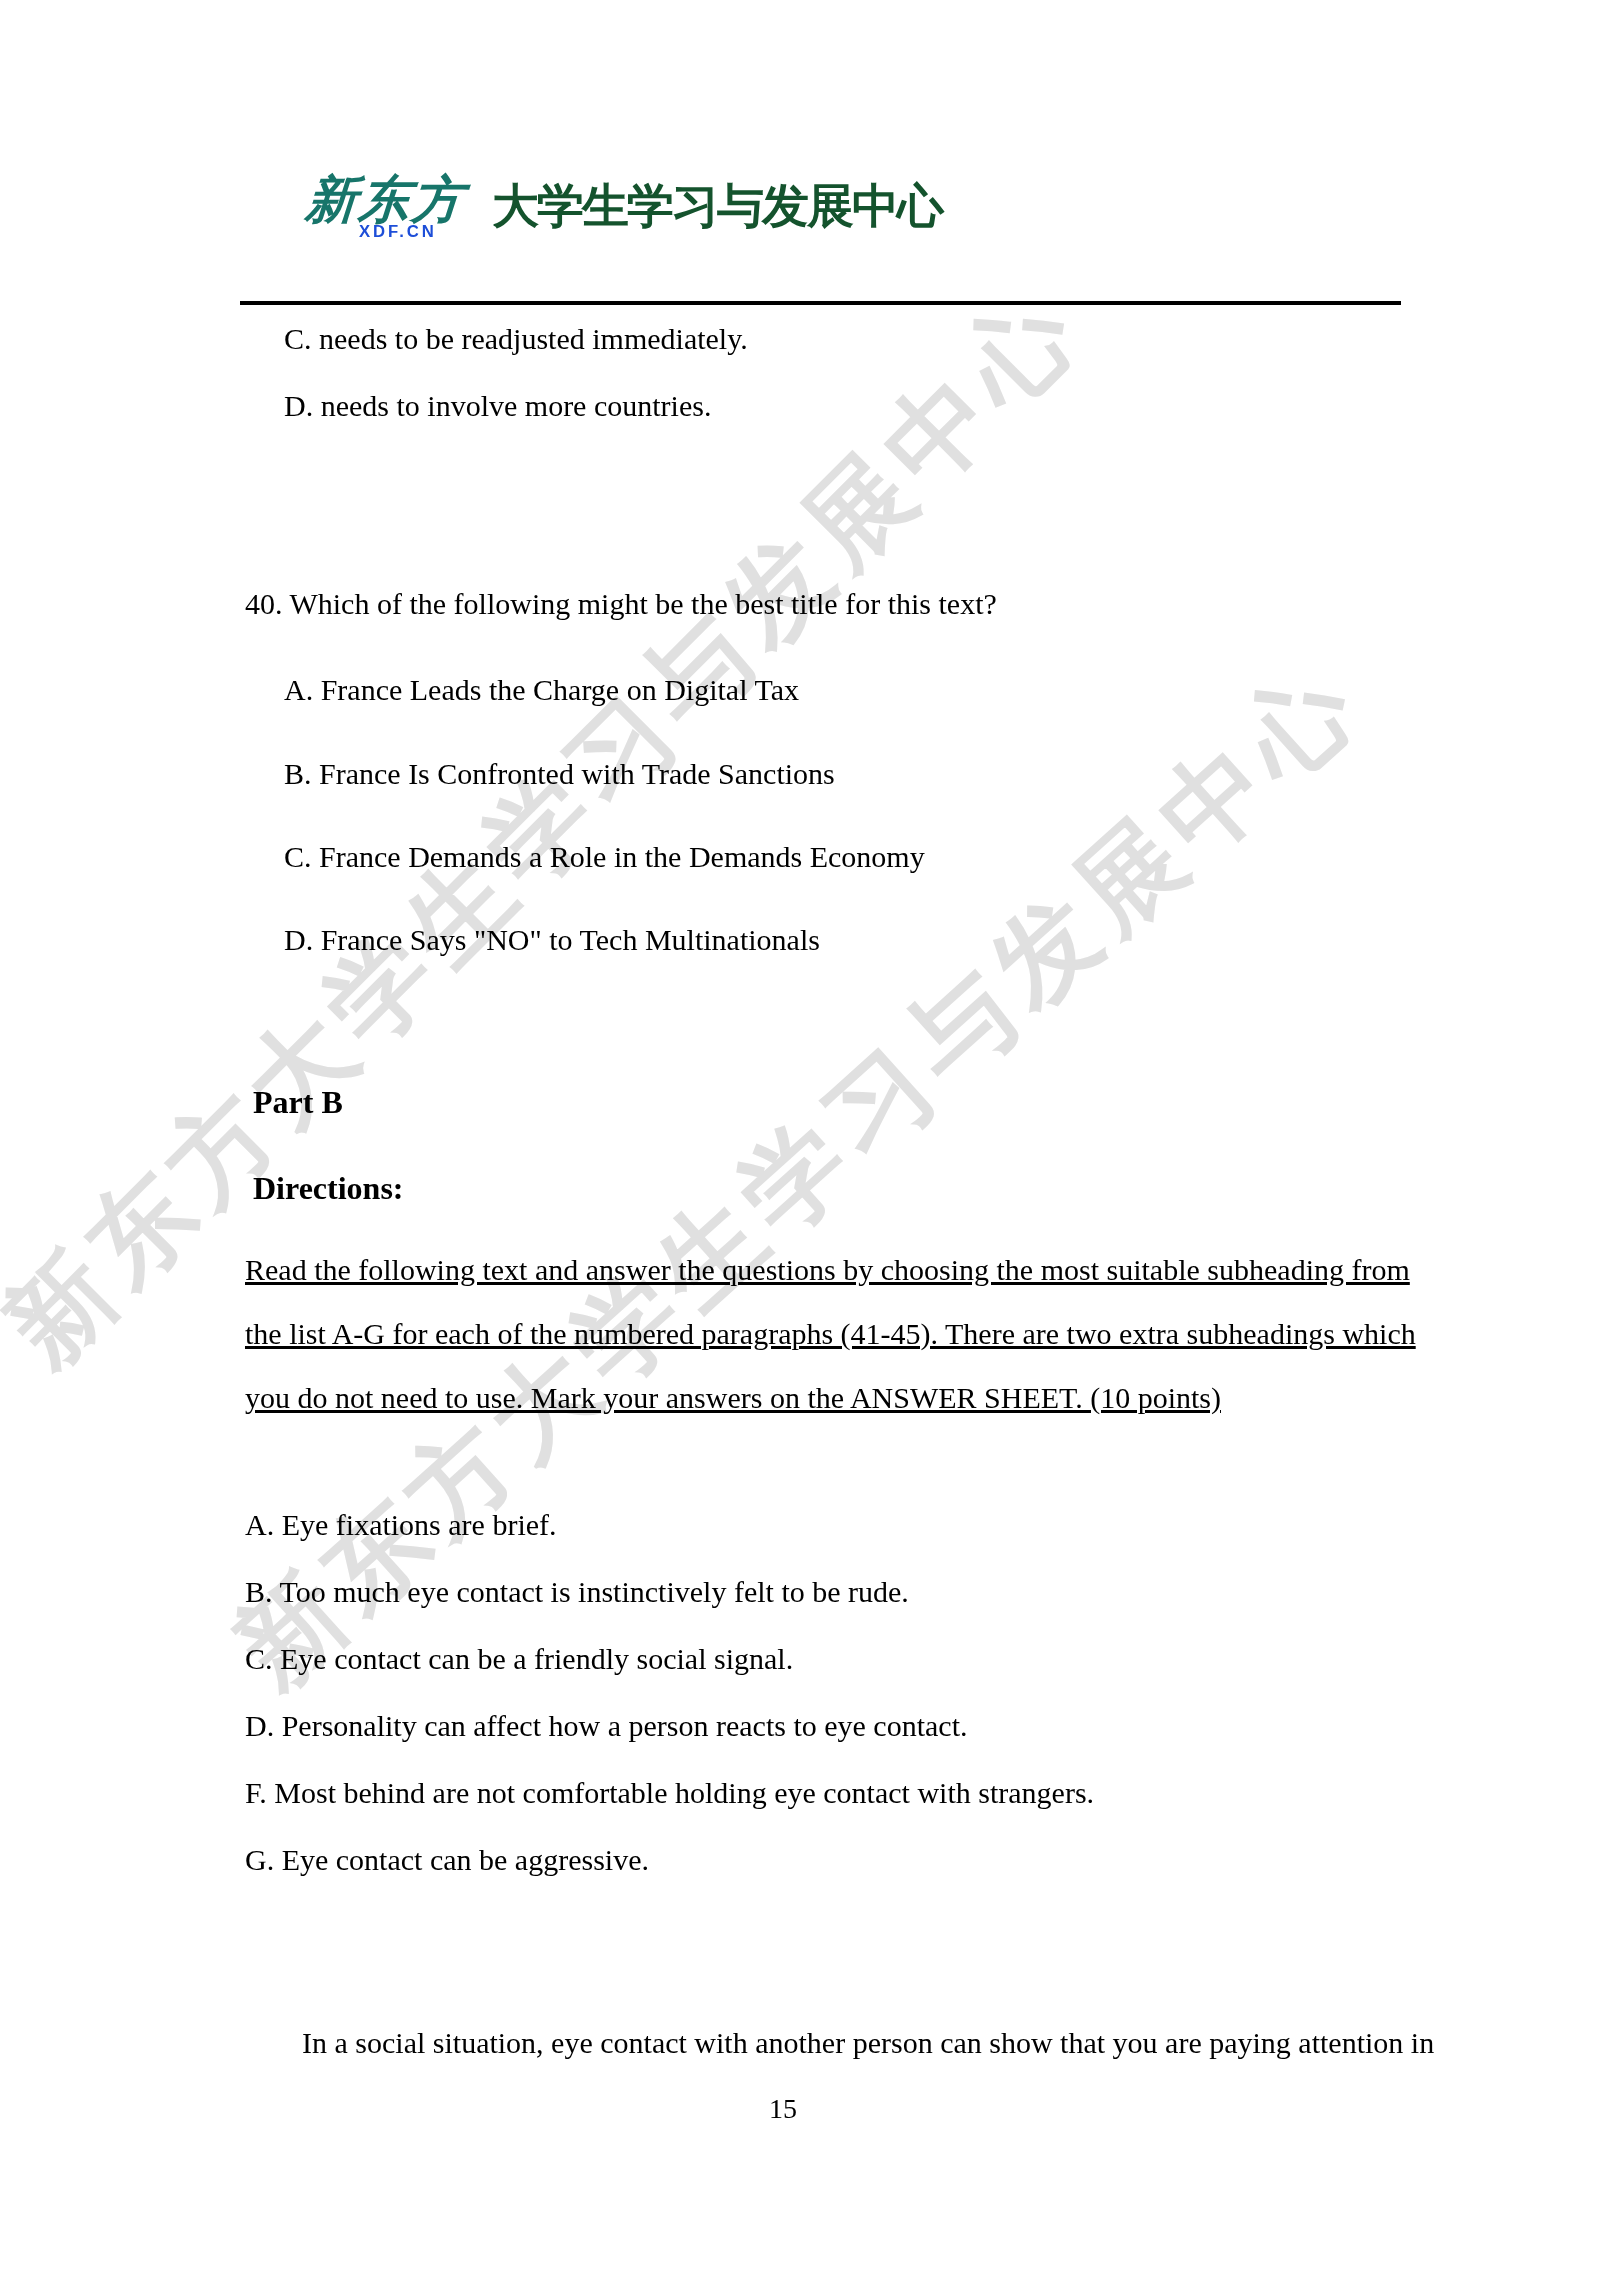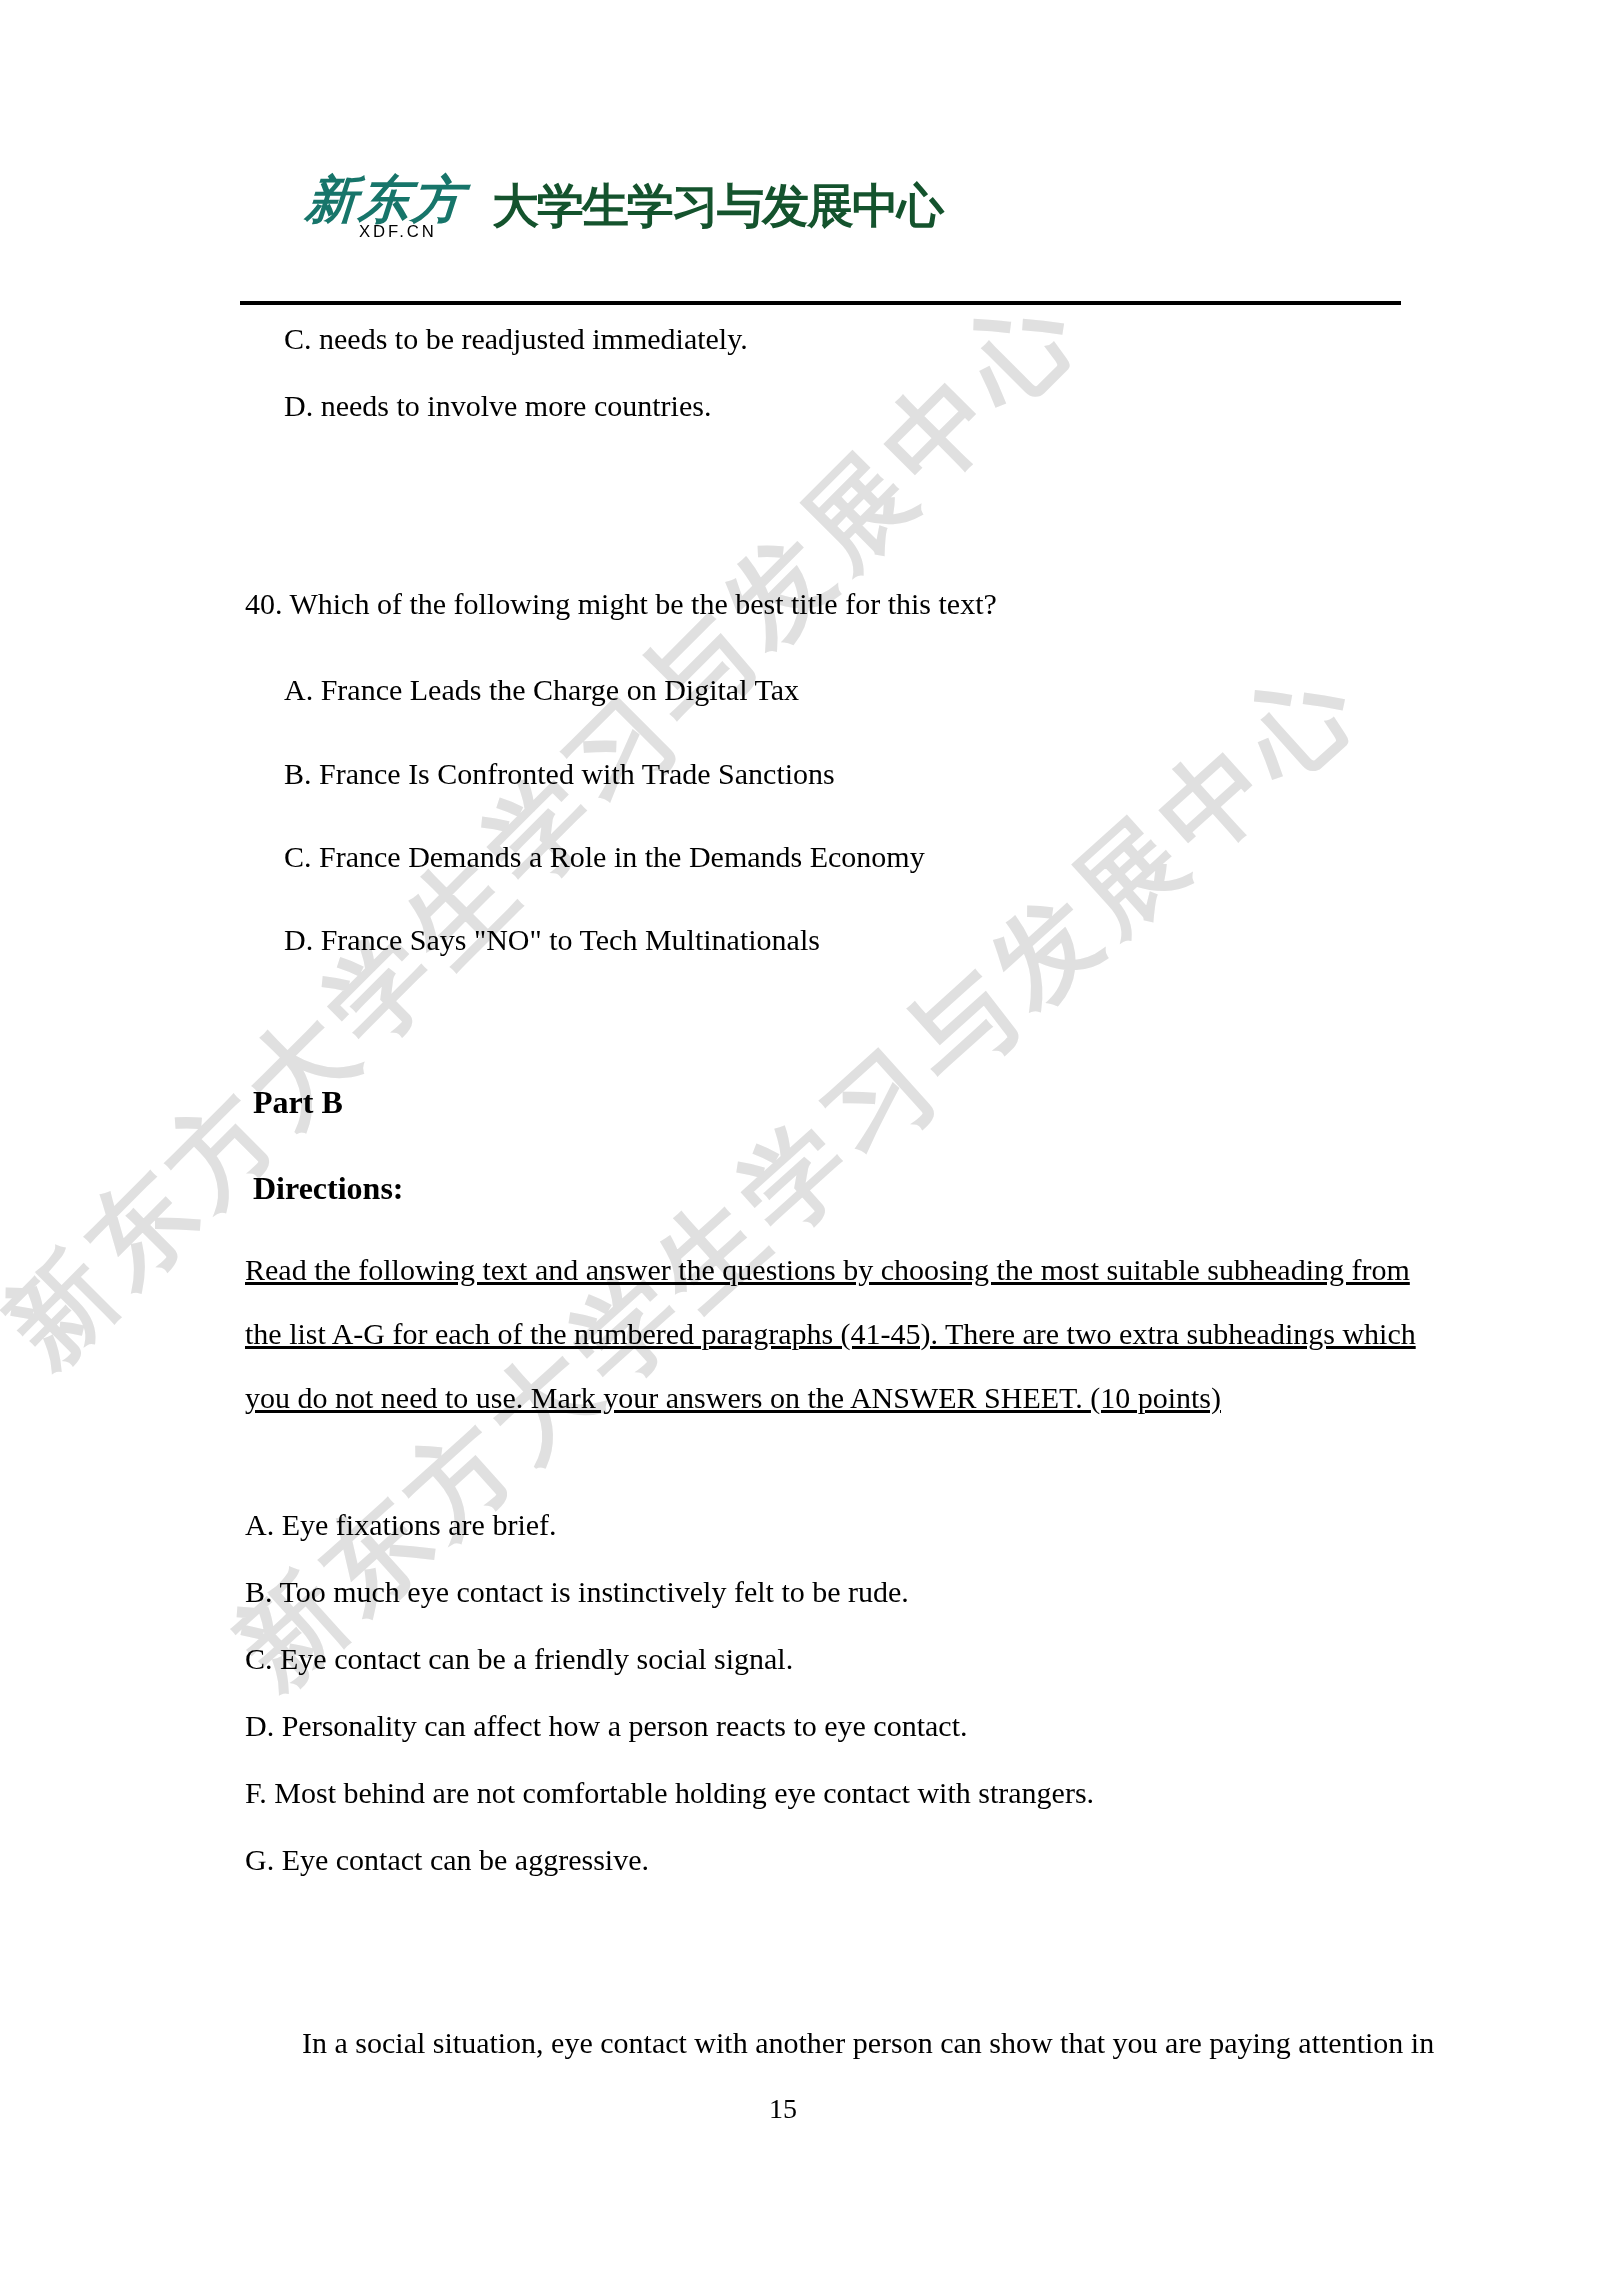--- a/index.html
+++ b/index.html
@@ -32,22 +32,22 @@
   .brand{
     position:absolute;left:306px;top:174px;
     font-family:"Liberation Sans","DejaVu Sans",sans-serif;
     font-weight:800;font-style:italic;
     font-size:51px;line-height:51px;letter-spacing:2px;
     color:#17756a;z-index:2;transform:skewX(-4deg);
   }
   .brand-domain{
     position:absolute;left:359px;top:223px;
     font-family:"Liberation Sans","DejaVu Sans",sans-serif;
-    font-weight:400;font-size:16.7px;line-height:17.6px;letter-spacing:2.9px;
-    color:#000000;z-index:2;
+    font-weight:700;font-size:16.7px;line-height:17.6px;letter-spacing:2.9px;
+    color:#1d4ed8;z-index:2;
   }
   .center-name{
     position:absolute;left:492px;top:182px;
     font-family:"Liberation Sans","DejaVu Sans",sans-serif;
     font-weight:800;font-size:47px;line-height:47px;letter-spacing:-2px;
     color:#14532d;z-index:2;
   }
   .header-rule{
     position:absolute;left:240px;top:301px;width:1161px;height:3.9px;
     background:#000;z-index:2;

